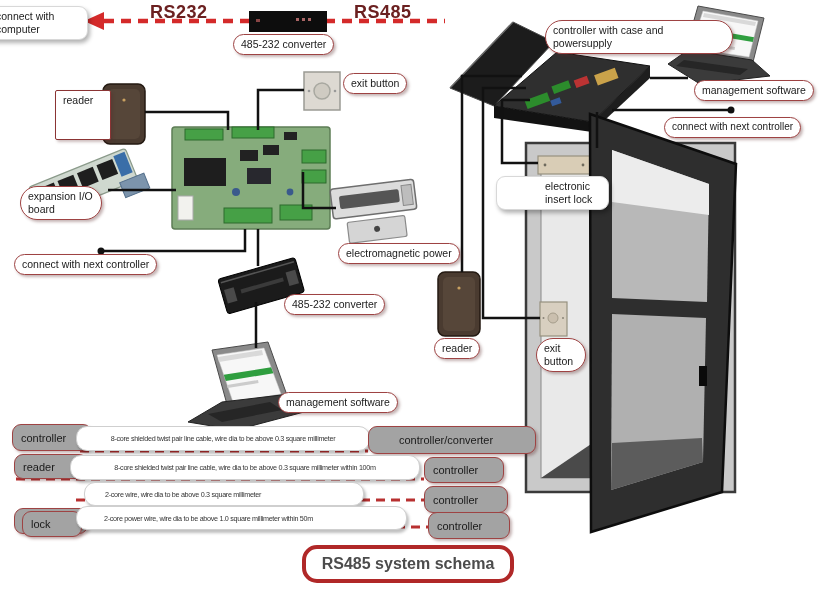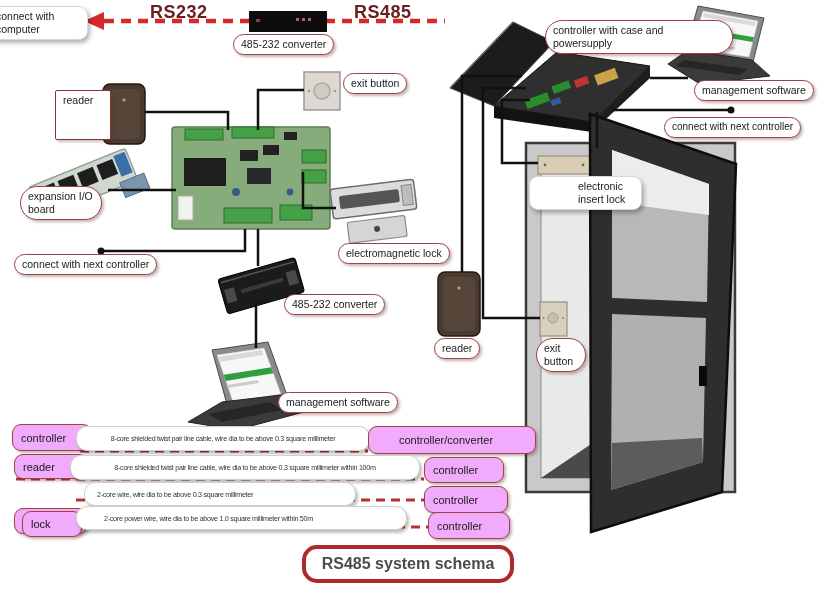--- a/index.html
+++ b/index.html
@@ -6,21 +6,21 @@
   #stage{position:relative;width:826px;height:596px;background:#ffffff;overflow:hidden;
          font-family:"Liberation Sans",sans-serif;color:#1a1a1a;}
   #wire-layer{position:absolute;left:0;top:0;width:826px;height:596px;}
   .lbl{position:absolute;background:#fff;border:1.5px solid #9e4343;border-radius:17px;
        box-shadow:2px 2px 3px rgba(90,40,40,.35);font-size:10.5px;line-height:1.25;
        padding:3px 7px;z-index:5;}
   .lbl.plain{border:1px solid #d8d8d8;box-shadow:2px 3px 4px rgba(0,0,0,.3);border-radius:9px;}
   .lbl.sq{border:1.5px solid #8b3434;border-radius:2px;box-shadow:2px 2px 3px rgba(90,40,40,.3);}
   .busword{position:absolute;font-size:18px;font-weight:bold;color:#6b2020;z-index:4;
            letter-spacing:.5px;}
-  .legend-box{position:absolute;background:#f0abfc;border:1.6px solid #9e4343;border-radius:9px;
+  .legend-box{position:absolute;background:#a3a3a3;border:1.6px solid #9e4343;border-radius:9px;
               box-shadow:2px 2px 3px rgba(90,40,40,.35);font-size:11px;display:flex;
               align-items:center;padding:0 8px;z-index:6;}
   .legend-bubble{position:absolute;background:#fff;border:1px solid #cfcfcf;border-radius:11px;
                  box-shadow:2px 3px 3px rgba(0,0,0,.25);font-size:7.2px;letter-spacing:-0.3px;
                  color:#333;display:flex;align-items:center;justify-content:center;
                  white-space:nowrap;overflow:hidden;z-index:6;}
   .title-box{position:absolute;left:302px;top:545px;width:204px;height:30px;background:#fff;
              border:4px solid #b02828;border-radius:15px;display:flex;align-items:center;
              justify-content:center;font-size:16px;font-weight:bold;color:#4c4c4c;z-index:7;}
 </style>
@@ -203,42 +203,42 @@
   <div class="lbl" style="left:664px;top:117px;white-space:nowrap;font-size:10px;">connect with next controller</div>
 
   <div class="lbl sq" style="left:55px;top:90px;width:40px;height:42px;">reader</div>
 
   <div class="lbl" style="left:343px;top:73px;white-space:nowrap;">exit button</div>
 
   <div class="lbl" style="left:20px;top:186px;width:66px;">expansion I/O board</div>
 
   <div class="lbl" style="left:14px;top:254px;white-space:nowrap;">connect with next controller</div>
 
-  <div class="lbl" style="left:338px;top:243px;white-space:nowrap;">electromagnetic lock</div>
+  <div class="lbl" style="left:338px;top:243px;white-space:nowrap;">electromagnetic power</div>
 
   <div class="lbl" style="left:284px;top:294px;white-space:nowrap;">485-232 converter</div>
 
   <div class="lbl" style="left:278px;top:392px;white-space:nowrap;">management software</div>
 
   <div class="lbl" style="left:434px;top:338px;">reader</div>
 
   <div class="lbl" style="left:536px;top:338px;width:34px;">exit button</div>
 
-  <div class="lbl plain" style="left:529px;top:176px;width:56px;padding-left:48px;">electronic insert lock</div>
+  <div class="lbl plain" style="left:496px;top:176px;width:56px;padding-left:48px;">electronic insert lock</div>
 
   <div class="legend-box" style="left:12px;top:424px;width:62px;height:25px;">controller</div>
   <div class="legend-bubble" style="left:76px;top:426px;width:292px;height:23px;">8-core shielded twist pair line cable, wire dia to be above 0.3 square millimeter</div>
   <div class="legend-box" style="left:368px;top:426px;width:128px;height:26px;padding-left:30px;">controller/converter</div>
 
   <div class="legend-box" style="left:14px;top:454px;width:56px;height:23px;">reader</div>
   <div class="legend-bubble" style="left:70px;top:455px;width:348px;height:23px;">8-core shielded twist pair line cable, wire dia to be above 0.3 square millimeter within 100m</div>
   <div class="legend-box" style="left:424px;top:457px;width:62px;height:24px;">controller</div>
 
   <div class="legend-box" style="left:14px;top:485px;width:56px;height:24px;margin-top:23px;">button</div>
-  <div class="legend-bubble" style="left:84px;top:482px;width:258px;height:22px;justify-content:flex-start;padding-left:12px;">2-core wire, wire dia to be above 0.3 square millimeter</div>
+  <div class="legend-bubble" style="left:84px;top:482px;width:258px;height:22px;justify-content:flex-start;padding-left:20px;">2-core wire, wire dia to be above 0.3 square millimeter</div>
   <div class="legend-box" style="left:424px;top:486px;width:66px;height:25px;">controller</div>
 
   <div class="legend-box" style="left:22px;top:511px;width:42px;height:24px;">lock</div>
   <div class="legend-bubble" style="left:76px;top:506px;width:302px;height:22px;justify-content:flex-start;padding-left:27px;">2-core power wire, wire dia to be above 1.0 square millimeter within 50m</div>
   <div class="legend-box" style="left:428px;top:512px;width:64px;height:25px;">controller</div>
 
   <div class="title-box">RS485 system schema</div>
 
 </div>
 

